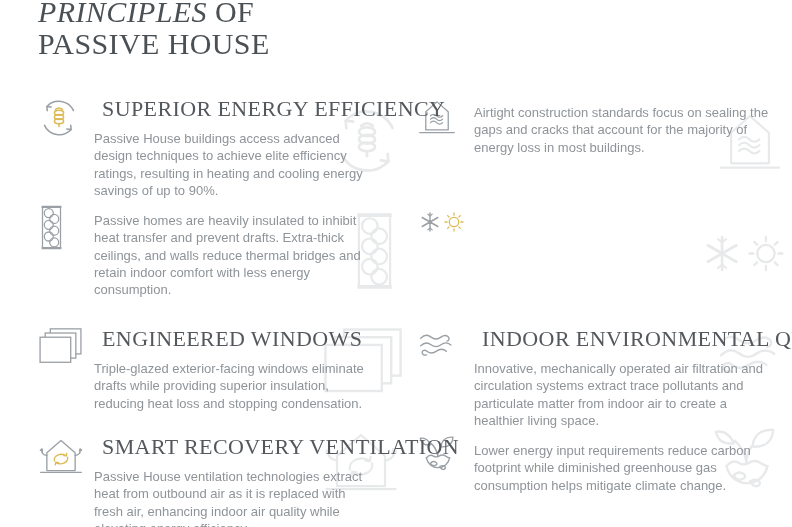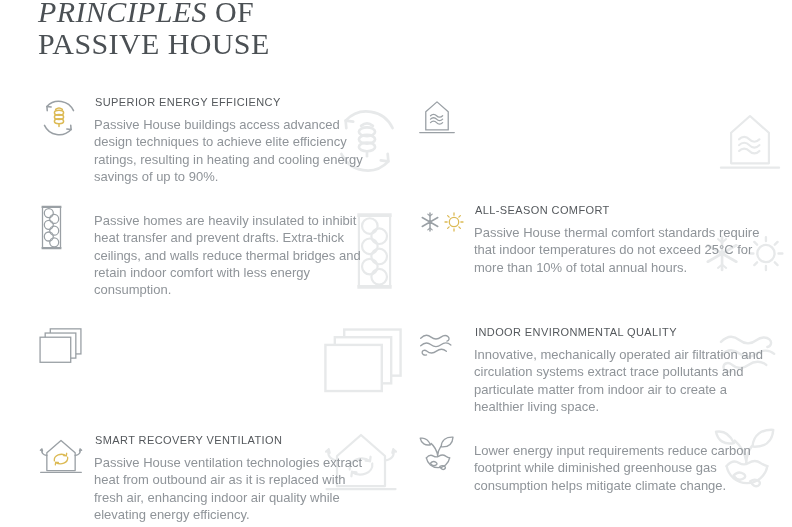--- a/index.html
+++ b/index.html
@@ -7,22 +7,22 @@
         font-family:"Liberation Sans",sans-serif;}
   .title{position:absolute;left:38px;top:-4px;margin:0;font-family:"Liberation Serif",serif;
          font-weight:400;font-size:30px;line-height:32px;letter-spacing:.4px;color:#4b5054;}
   .title .it{font-style:italic;}
   .grid{position:absolute;left:38px;top:88px;width:750px;display:grid;
         grid-template-columns:356px 370px;column-gap:24px;
         grid-template-rows:108px 122px 108px auto;}
   .sec{position:relative;display:flex;padding-top:8px;}
   .ic{flex:0 0 48px;color:#9aa0a5;padding-top:1px;}
   .tx{position:relative;z-index:1;}
-  .st{margin:0 9px 7px;font-family:Liberation Sans, sans-serif;font-weight:400;
-      font-size:11px;letter-spacing:.4px;color:#54585c;white-space:nowrap;}
+  .st{margin:0 16px 7px;font-family:Liberation Serif, serif;font-weight:400;
+      font-size:22px;letter-spacing:.4px;color:#54585c;white-space:nowrap;}
   .sb{margin:8px;font-size:13px;line-height:1.33;color:#8f9499;}
   .s-left .sb{max-width:280px;}
   .s-right .sb{max-width:302px;}
   .wm{position:absolute;z-index:0;color:#e7e9ea;--accent:#e7e9ea;}
   .wm1{right:-10px;top:16px;}
   .wm2{right:-4px;top:16px;}
   .wm3{right:-10px;top:8px;}
   .wm4{right:-6px;top:0px;}
   .wm5{right:6px;top:20px;}
   .wm6{right:0px;top:34px;}
@@ -152,20 +152,21 @@
       </div>
     </section>
 
     <section class="sec s-right">
       <div class="ic">
         <svg width="38" height="40">
             <use href="#sym-airtight"></use>
           </svg>
       </div>
       <div class="tx">
+        <p class="sb">Airtight construction standards focus on sealing the gaps and cracks that account for the majority of energy loss in most buildings.</p>
       </div>
       <div class="wm wm5">
         <svg width="64" height="67">
             <use href="#sym-airtight"></use>
           </svg>
       </div>
     </section>
 
     <section class="sec s-left">
       <div class="ic">
@@ -182,38 +183,36 @@
           </svg>
       </div>
     </section>
 
     <section class="sec s-right">
       <div class="ic">
         <svg width="48" height="26" style="margin-top:4px">
             <use href="#sym-snow-sun"></use>
           </svg>
       </div>
-      <div class="tx">
-        <h2 class="st">ALL-SEASON COMFORT</h2>
-        <p class="sb">Passive House thermal comfort standards require that indoor temperatures do not exceed 25°C for more than 10% of total annual hours.</p>
-      </div>
       <div class="wm wm6">
         <svg width="88" height="47">
             <use href="#sym-snow-sun"></use>
           </svg>
       </div>
     </section>
 
     <section class="sec s-left">
       <div class="ic">
         <svg width="45" height="39">
             <use href="#sym-windows"></use>
           </svg>
       </div>
       <div class="tx">
+        <h2 class="st">ENGINEERED WINDOWS</h2>
+        <p class="sb">Triple-glazed exterior-facing windows eliminate drafts while providing superior insulation, reducing heat loss and stopping condensation.</p>
       </div>
       <div class="wm wm3">
         <svg width="82" height="72">
             <use href="#sym-windows"></use>
           </svg>
       </div>
     </section>
 
     <section class="sec s-right">
       <div class="ic">

